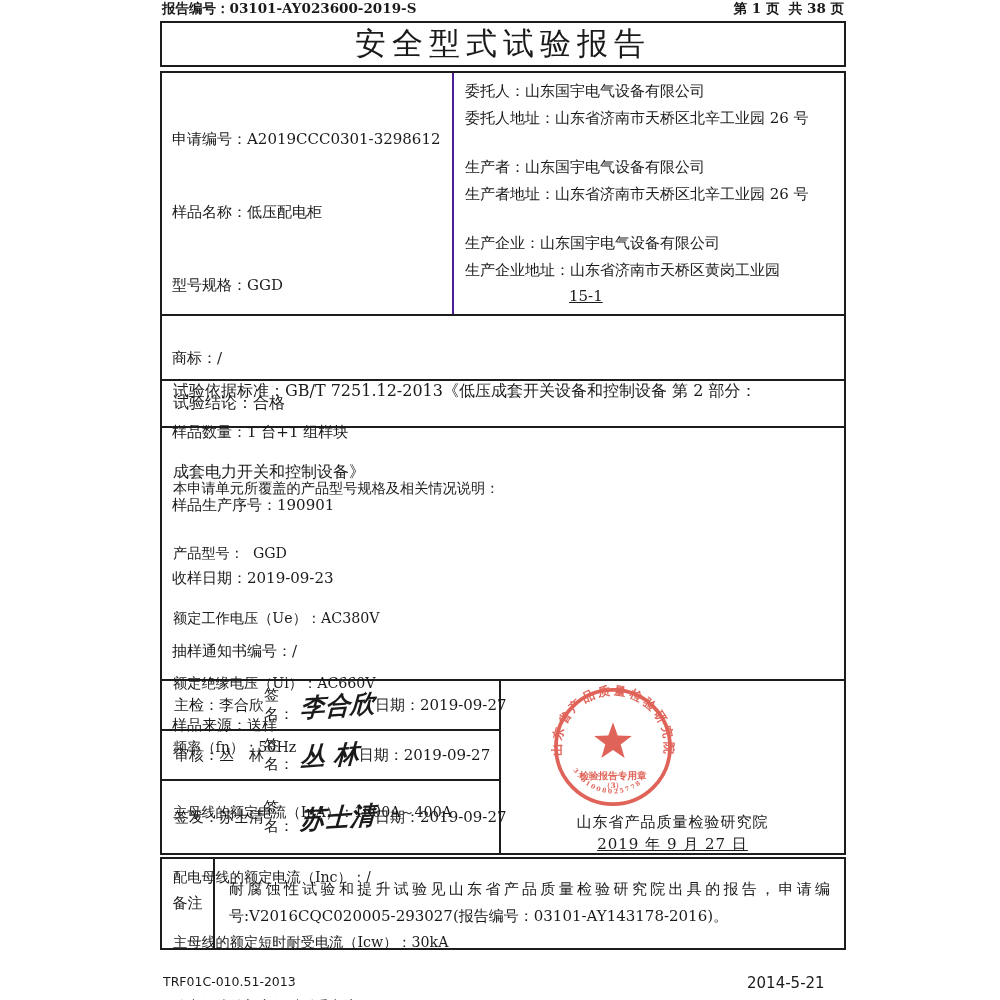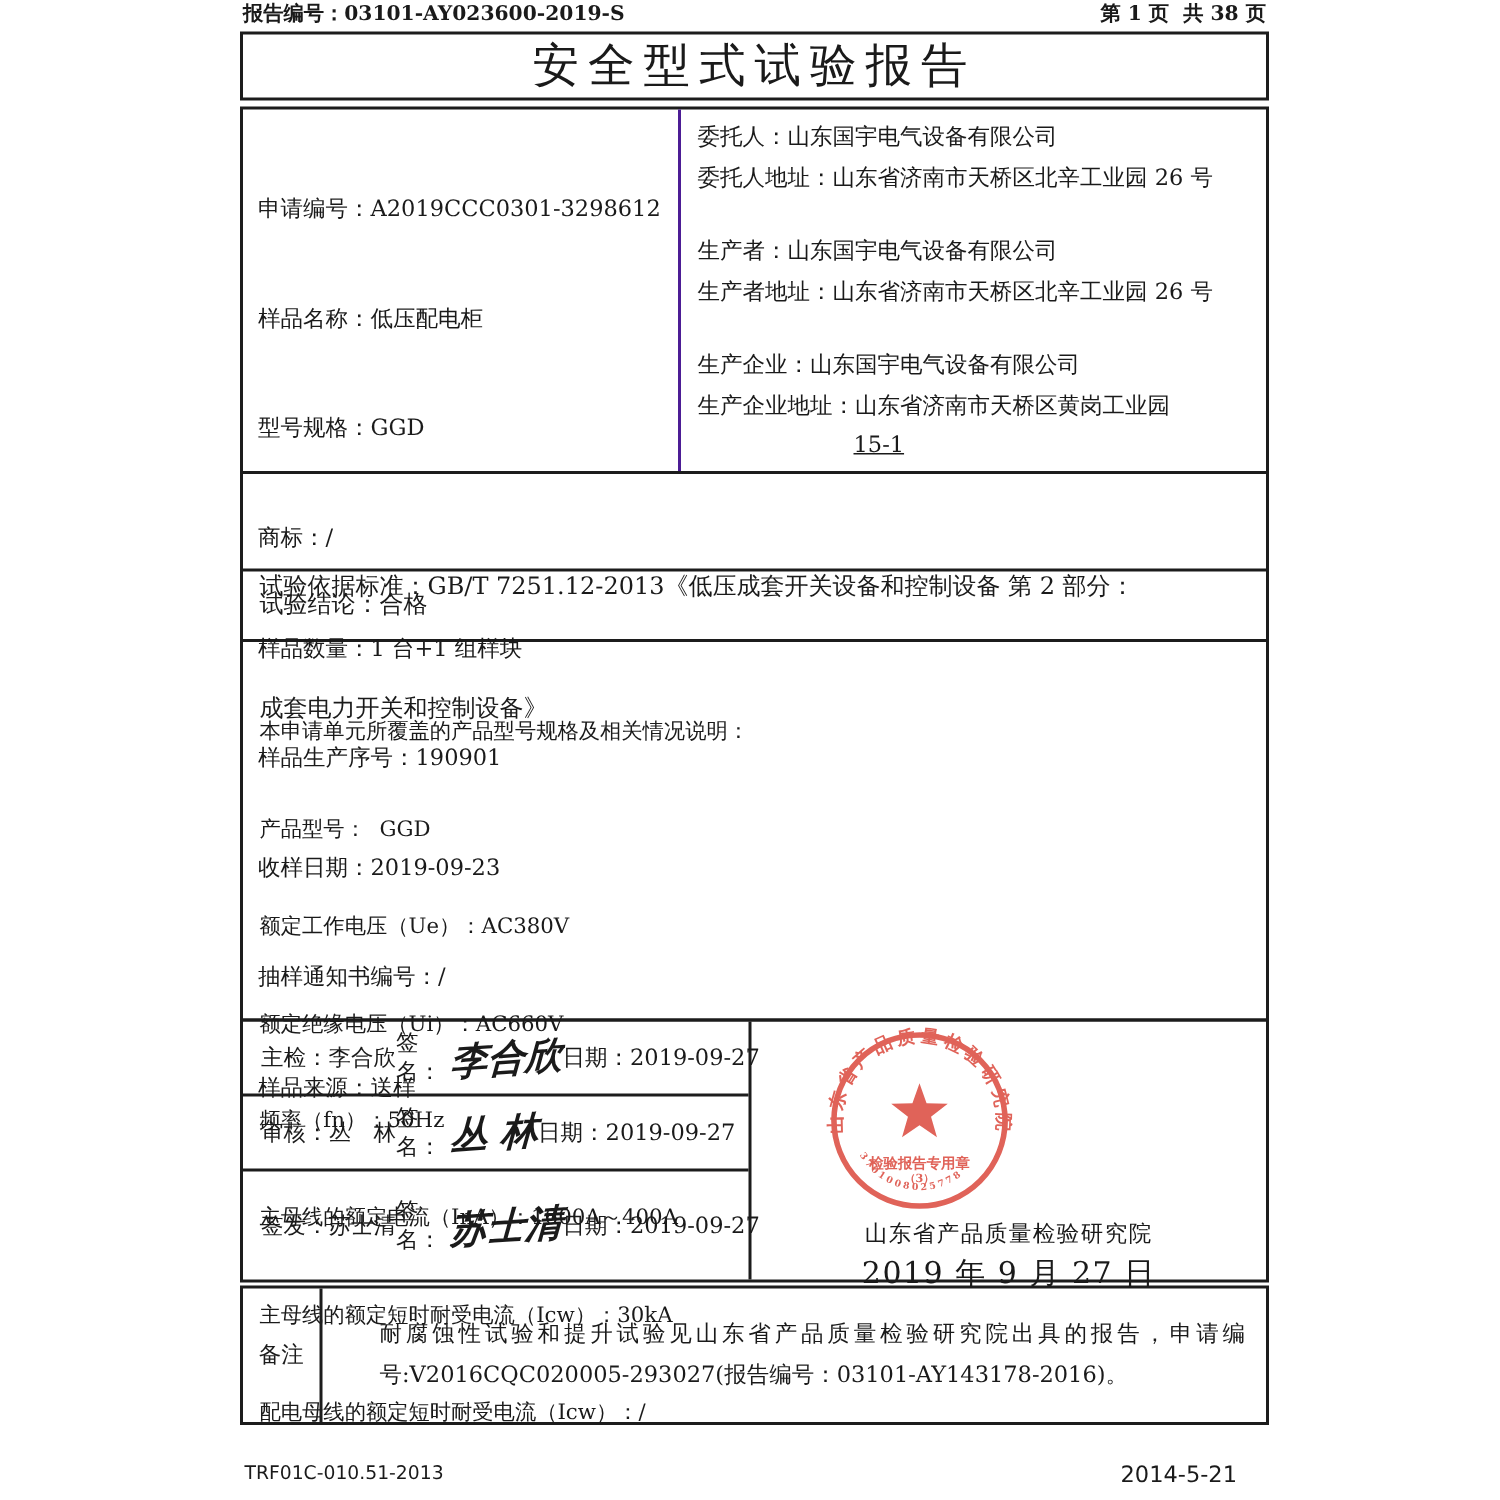--- a/index.html
+++ b/index.html
@@ -46,24 +46,24 @@
   .sig-row:last-child { border-bottom:none; flex:1; }
   .sig-role { width:112px; white-space:pre; }
   .sig-label { width:48px; }
   .handwriting { display:inline-block; font-size:25px; font-style:italic; font-weight:600;
     transform:rotate(-4deg) skewX(-6deg); margin-left:6px; white-space:pre; }
   .sig-date { margin-left:auto; padding-right:8px; white-space:pre; }
 
   .seal-cell { flex:1; position:relative; }
   .seal-svg { position:absolute; left:50px; top:4px; width:124px; height:124px; opacity:0.9; }
   .seal-org { position:absolute; top:132px; left:0; width:100%; text-align:center; font-size:15px; letter-spacing:1px; }
-  .seal-date { position:absolute; top:154px; left:0; width:100%; text-align:center; font-size:20px; letter-spacing:1px; }
+  .seal-date { position:absolute; top:154px; left:0; width:100%; text-align:center; font-size:15px; letter-spacing:1px;text-decoration:underline; }
 
   
-  .remark-table { margin-top:2px; border:2px solid #1c1c1c; display:flex; height:93px;gap:24px; }
+  .remark-table { margin-top:2px; border:2px solid #1c1c1c; display:flex; height:93px; }
   .remark-label { width:53px; border-right:2px solid #1c1c1c; display:flex;
     align-items:center; justify-content:center; font-size:15px; }
   .remark-content { flex:1; padding:17px 14px 0 14px; font-size:15px; line-height:27px; }
   .jline { text-align:justify; text-align-last:justify; }
 
   
   .doc-footer { position:absolute; left:0; top:974px; width:1000px; height:20px; font-size:13px; }
   .doc-footer .f-left { position:absolute; left:163px; font-family:"DejaVu Sans","Liberation Sans",sans-serif; font-size:12.5px; }
   .doc-footer .f-right { position:absolute; left:747px; font-family:"DejaVu Sans","Liberation Sans",sans-serif; font-size:15px; }
 </style>
@@ -119,20 +119,21 @@
 
       <div class="row conclusion-row">试验结论：合格</div>
 
       <div class="row product-row">
         <div>本申请单元所覆盖的产品型号规格及相关情况说明：</div>
         <div>产品型号：  GGD</div>
         <div>额定工作电压（Ue）：AC380V</div>
         <div>额定绝缘电压（Ui）：AC660V</div>
         <div>频率（fn）：50Hz</div>
         <div>主母线的额定电流（InA）：1600A～400A</div>
+        <div>配电母线的额定电流（Inc）：/</div>
         <div>主母线的额定短时耐受电流（Icw）：30kA</div>
         <div>配电母线的额定短时耐受电流（Icw）：/</div>
         
         
       </div>
     </div>
 
     <div class="sig-table">
       <div class="sig-left">
         <div class="sig-row">

